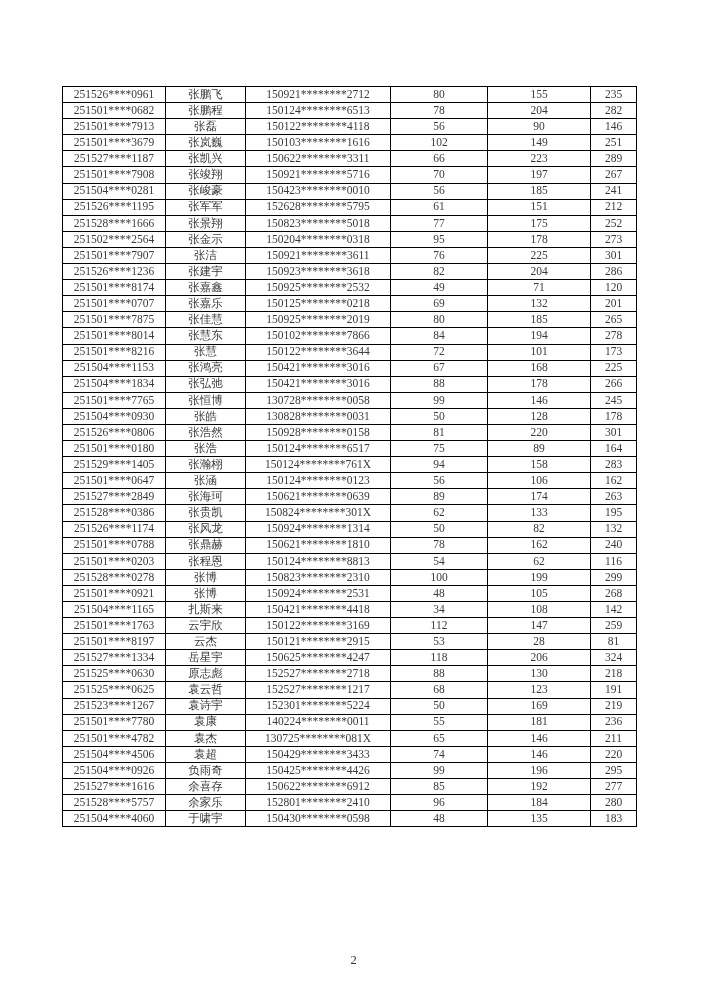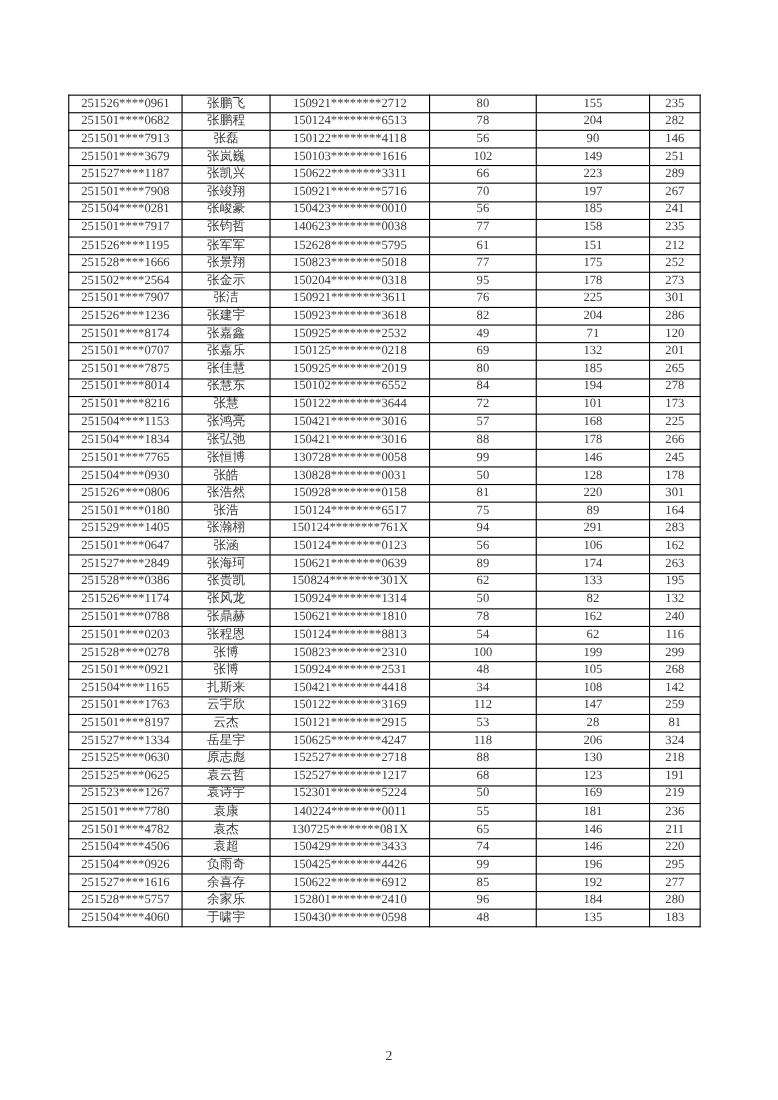--- a/index.html
+++ b/index.html
@@ -113,28 +113,20 @@
       </tr>
       <tr>
         <td>251504****0281</td>
         <td>张峻豪</td>
         <td>150423********0010</td>
         <td>56</td>
         <td>185</td>
         <td>241</td>
       </tr>
       <tr>
-        <td>251501****7917</td>
-        <td>张钧哲</td>
-        <td>140623********0038</td>
-        <td>77</td>
-        <td>158</td>
-        <td>235</td>
-      </tr>
-      <tr>
         <td>251526****1195</td>
         <td>张军军</td>
         <td>152628********5795</td>
         <td>61</td>
         <td>151</td>
         <td>212</td>
       </tr>
       <tr>
         <td>251528****1666</td>
         <td>张景翔</td>
@@ -187,38 +179,38 @@
         <td>251501****7875</td>
         <td>张佳慧</td>
         <td>150925********2019</td>
         <td>80</td>
         <td>185</td>
         <td>265</td>
       </tr>
       <tr>
         <td>251501****8014</td>
         <td>张慧东</td>
-        <td>150102********6552</td>
+        <td>150102********7866</td>
         <td>84</td>
         <td>194</td>
         <td>278</td>
       </tr>
       <tr>
         <td>251501****8216</td>
         <td>张慧</td>
         <td>150122********3644</td>
         <td>72</td>
         <td>101</td>
         <td>173</td>
       </tr>
       <tr>
         <td>251504****1153</td>
         <td>张鸿亮</td>
         <td>150421********3016</td>
-        <td>57</td>
+        <td>67</td>
         <td>168</td>
         <td>225</td>
       </tr>
       <tr>
         <td>251504****1834</td>
         <td>张弘弛</td>
         <td>150421********3016</td>
         <td>88</td>
         <td>178</td>
         <td>266</td>
@@ -253,21 +245,21 @@
         <td>150124********6517</td>
         <td>75</td>
         <td>89</td>
         <td>164</td>
       </tr>
       <tr>
         <td>251529****1405</td>
         <td>张瀚栩</td>
         <td>150124********761X</td>
         <td>94</td>
-        <td>291</td>
+        <td>158</td>
         <td>283</td>
       </tr>
       <tr>
         <td>251501****0647</td>
         <td>张涵</td>
         <td>150124********0123</td>
         <td>56</td>
         <td>106</td>
         <td>162</td>
       </tr>

